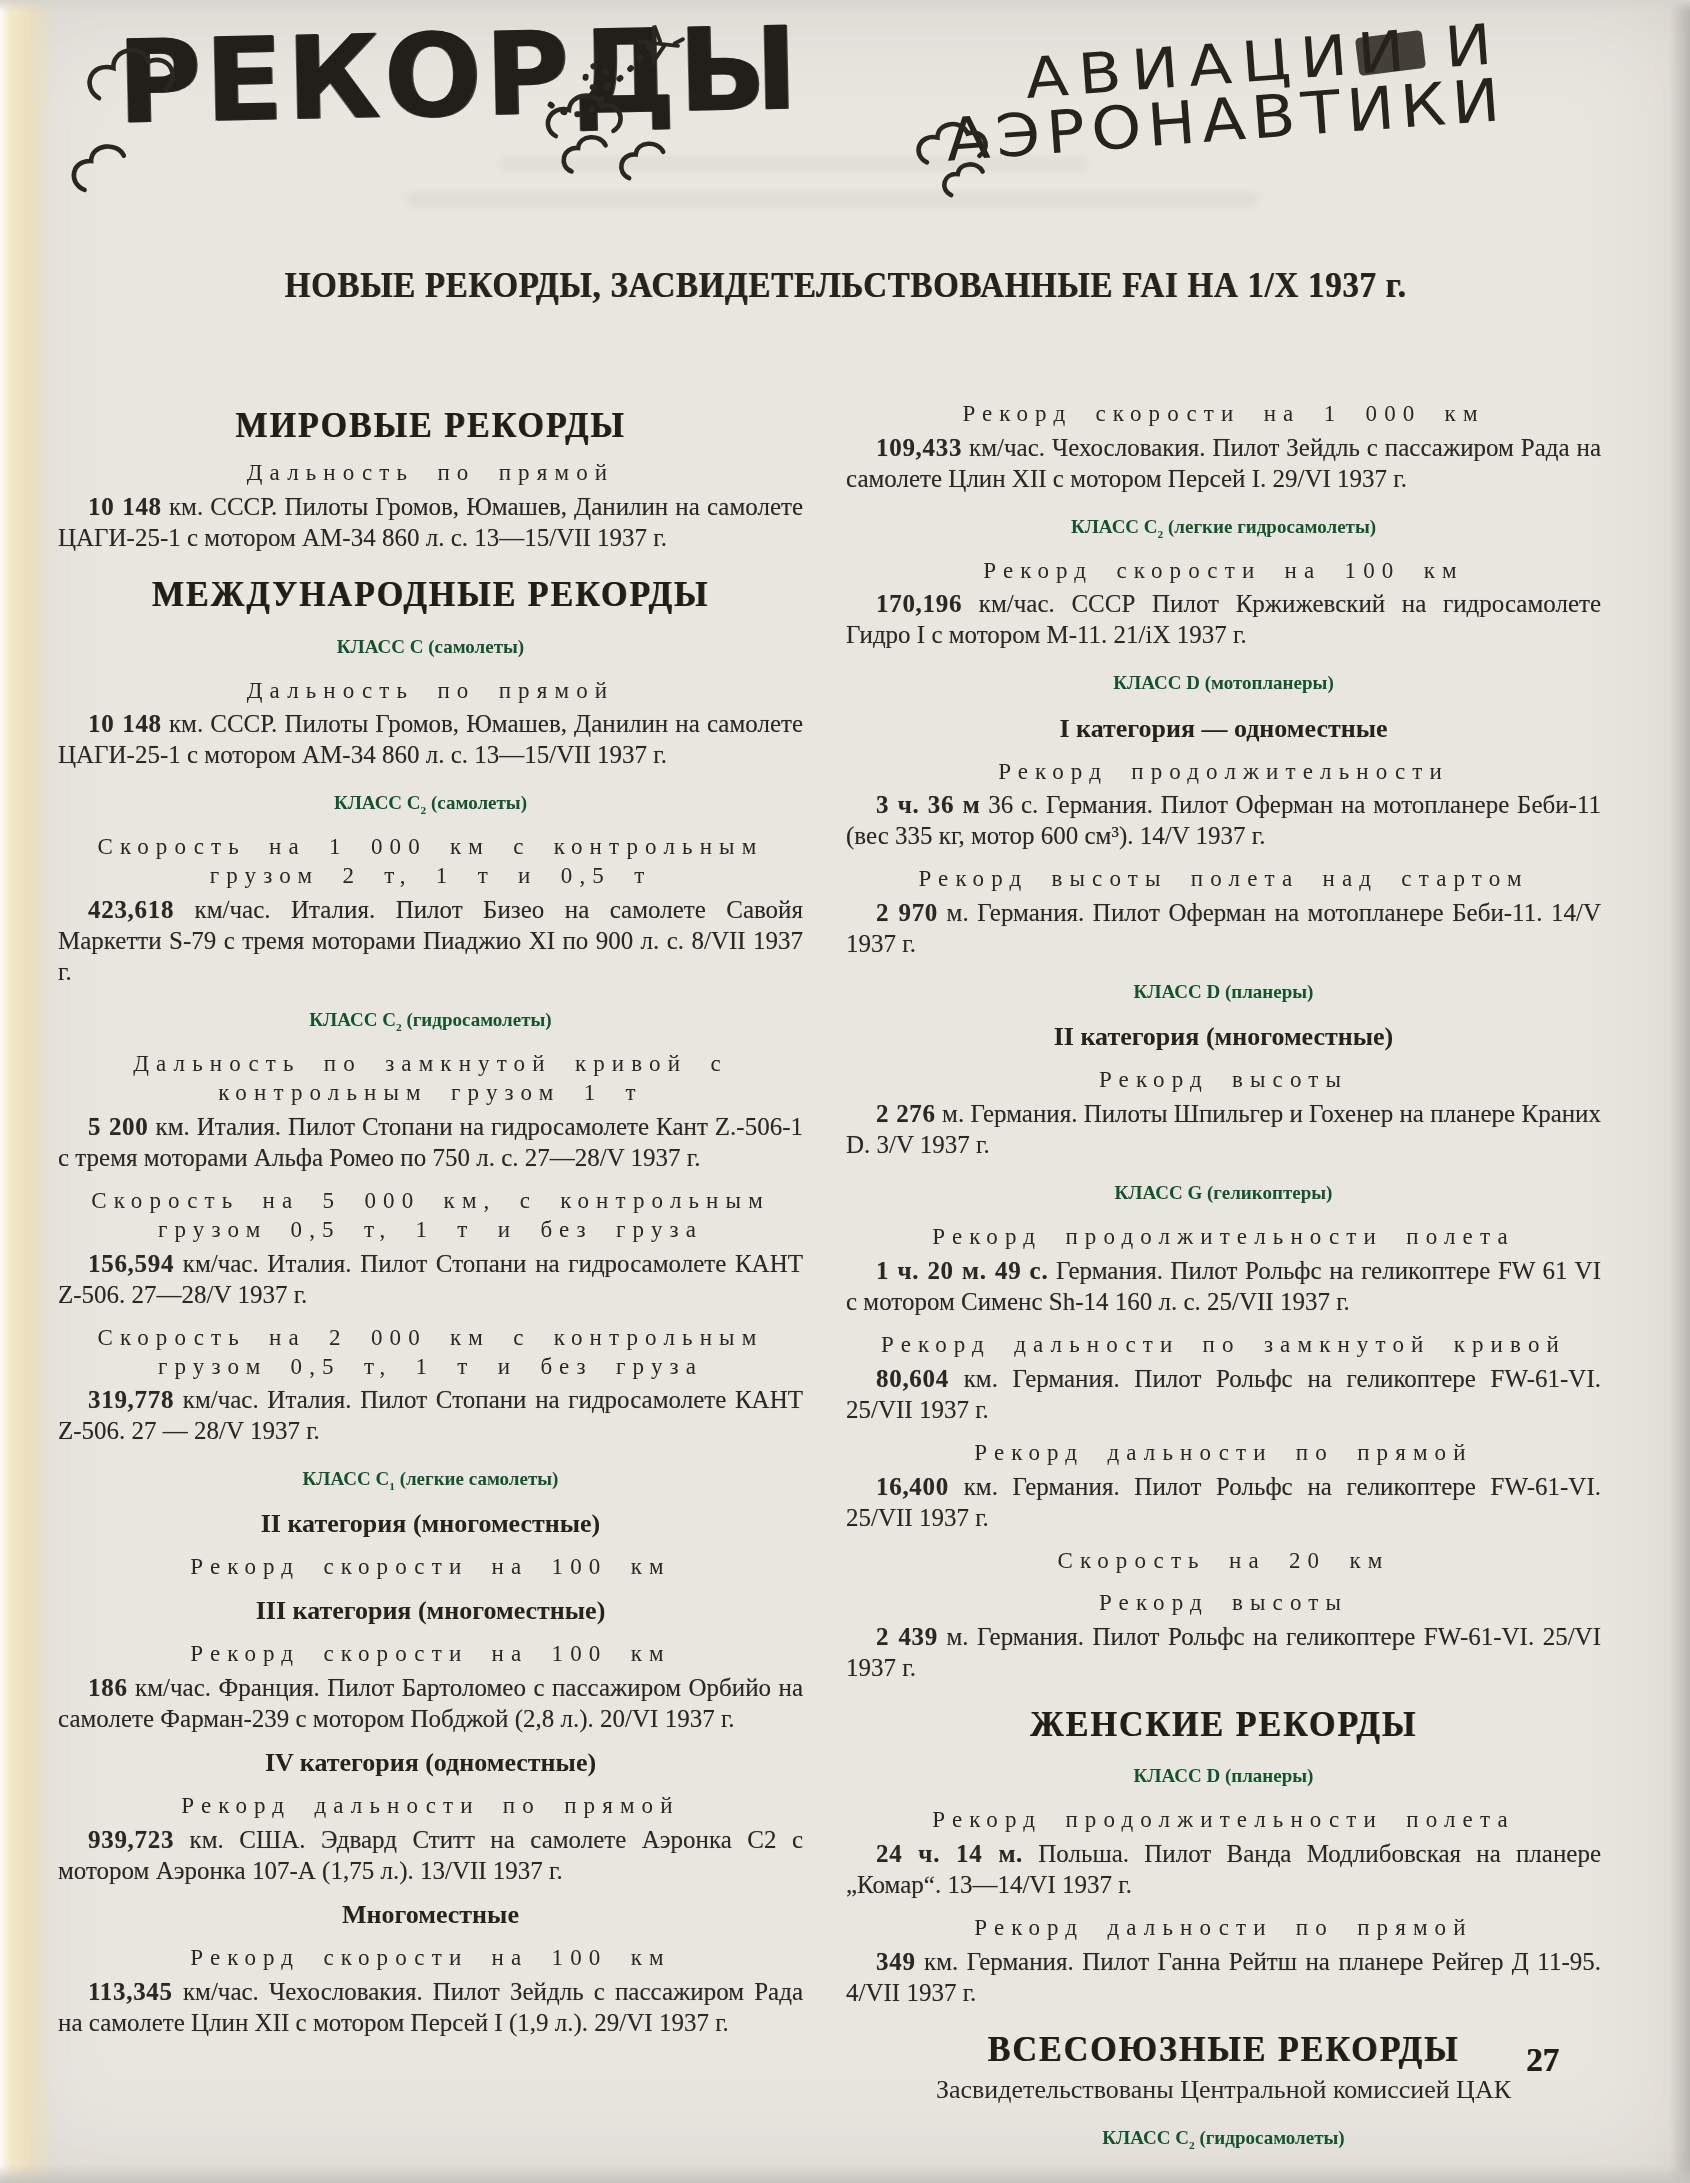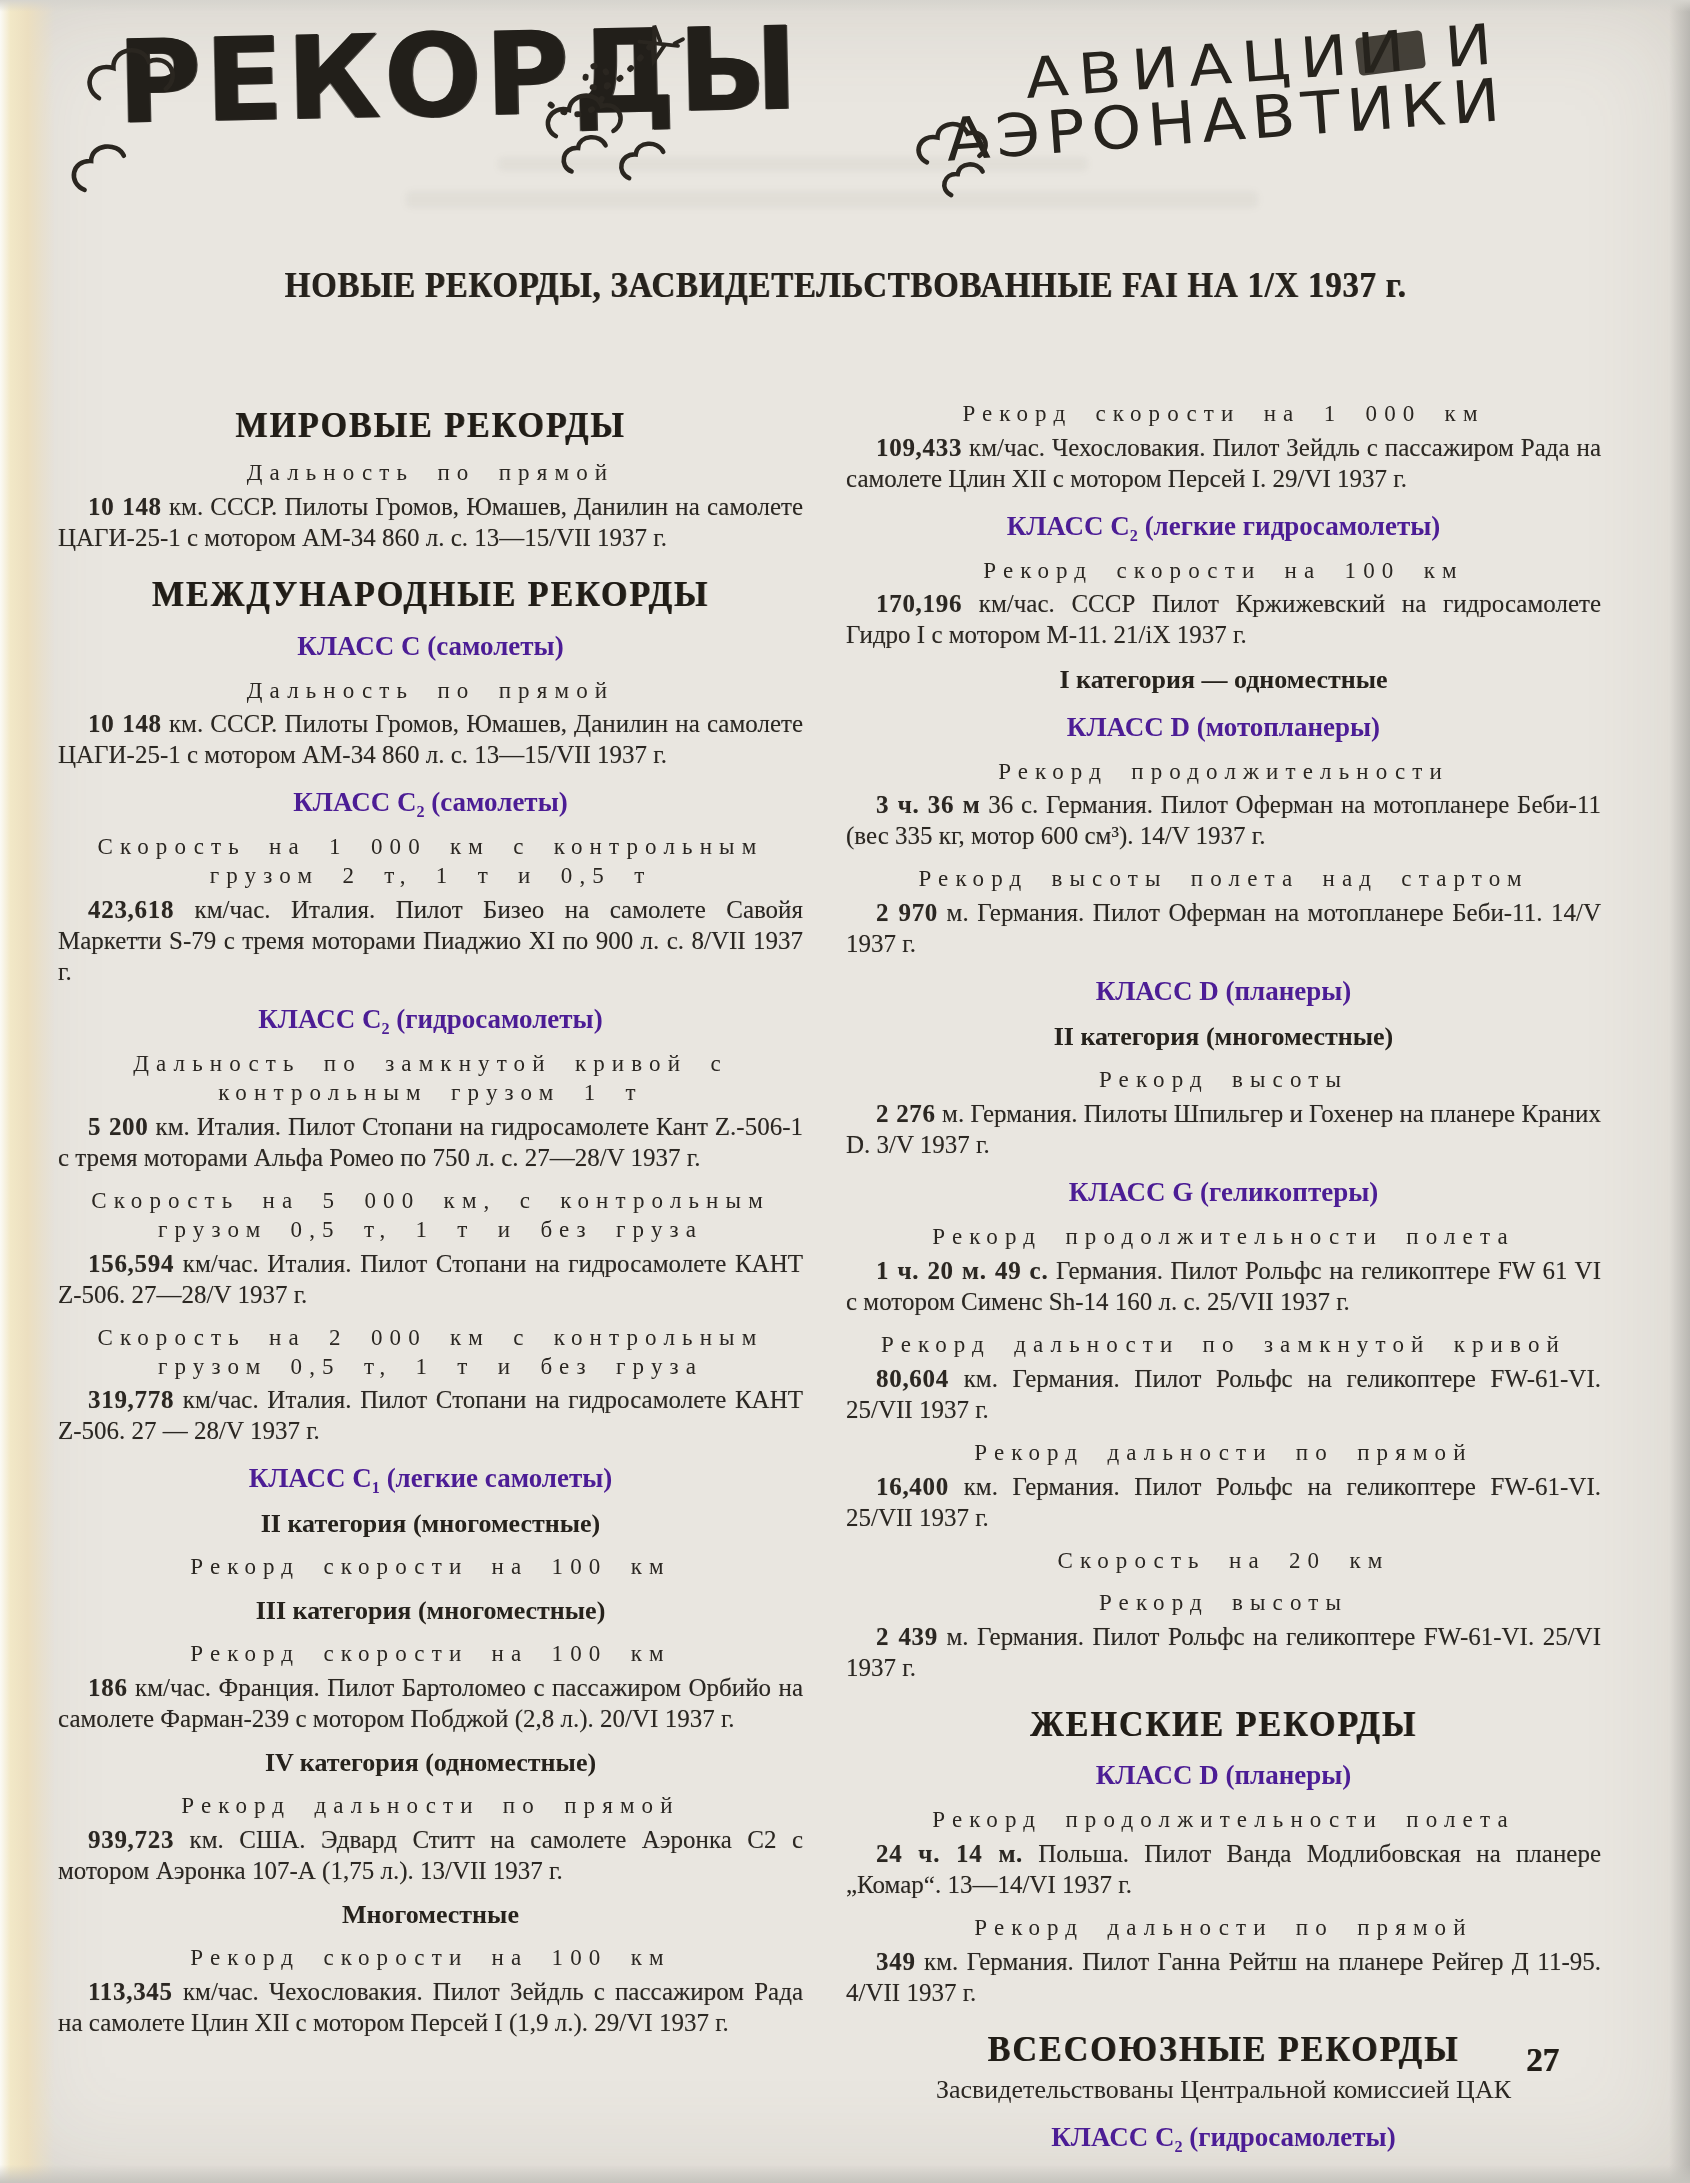--- a/index.html
+++ b/index.html
@@ -53,21 +53,21 @@
 
   
   .col{position:absolute;top:365px;margin-top:41px;}
   .col-left{left:58px;width:745px;}
   .col-right{left:846px;top:358px;width:755px;}
 
   .blk{color:#2b2722;}
   .blk.h1{font-weight:bold;font-size:34px;line-height:39px;text-align:center;
     letter-spacing:2px;margin:22px 0 5.2px;color:#211d17;
     text-shadow:0.7px 0 0 rgba(33,29,23,.75);transform:scaleY(1.04);}
-  .blk.h2{font-weight:bold;font-size:27px;line-height:33px;text-align:center;margin:15.7px 0 2.6px;color:#4c1d95;}
+  .blk.h2{font-weight:bold;font-size:19px;line-height:33px;text-align:center;margin:15.7px 0 2.6px;color:#14532d;}
   .blk.h2 sub{font-size:60%;line-height:0;}
   .blk.h3{font-weight:bold;font-size:26px;line-height:30px;text-align:center;margin:14.4px 0 2.6px;color:#26221c;}
   .blk.spaced{font-size:23px;line-height:29px;text-align:center;
     letter-spacing:.31em;word-spacing:.45em;margin:13px 0 3.9px;color:#2b2722;}
   .blk.p{font-size:25px;line-height:31px;text-align:justify;text-indent:30px;margin:0 0 2.6px;
     text-shadow:0 0 0.7px rgba(43,39,34,.35);}
   .blk.p b{font-weight:bold;letter-spacing:0.7px;}
   .blk.note{font-size:26px;line-height:31px;text-align:center;margin:5.2px 0 2.6px;}
   .col > .blk:first-child{margin-top:0;}
 
@@ -158,22 +158,22 @@
       <div class="blk h3">Многоместные</div>
       <div class="blk spaced">Рекорд скорости на 100 км</div>
       <div class="blk p"><b>113,345</b> км/час. Чехословакия. Пилот Зейдль с пассажиром Рада на самолете Цлин XII с мотором Персей I (1,9 л.). 29/VI 1937 г.</div>
     </div>
   <div class="col col-right" id="col-right">
       <div class="blk spaced">Рекорд скорости на 1 000 км</div>
       <div class="blk p"><b>109,433</b> км/час. Чехословакия. Пилот Зейдль с пассажиром Рада на самолете Цлин XII с мотором Персей I. 29/VI 1937 г.</div>
       <div class="blk h2">КЛАСС С<sub>2</sub> (легкие гидросамолеты)</div>
       <div class="blk spaced">Рекорд скорости на 100 км</div>
       <div class="blk p"><b>170,196</b> км/час. СССР Пилот Кржижевский на гидросамолете Гидро I с мотором М-11. 21/iX 1937 г.</div>
+      <div class="blk h2">КЛАСС D (мотопланеры)</div>
       <div class="blk h3">I категория — одноместные</div>
-      <div class="blk h2">КЛАСС D (мотопланеры)</div>
       <div class="blk spaced">Рекорд продолжительности</div>
       <div class="blk p"><b>3 ч. 36 м</b> 36 с. Германия. Пилот Оферман на мотопланере Беби-11 (вес 335 кг, мотор 600 см³). 14/V 1937 г.</div>
       <div class="blk spaced">Рекорд высоты полета над стартом</div>
       <div class="blk p"><b>2 970</b> м. Германия. Пилот Оферман на мотопланере Беби-11. 14/V 1937 г.</div>
       <div class="blk h2">КЛАСС D (планеры)</div>
       <div class="blk h3">II категория (многоместные)</div>
       <div class="blk spaced">Рекорд высоты</div>
       <div class="blk p"><b>2 276</b> м. Германия. Пилоты Шпильгер и Гохенер на планере Краних D. 3/V 1937 г.</div>
       <div class="blk h2">КЛАСС G (геликоптеры)</div>
       <div class="blk spaced">Рекорд продолжительности полета</div>

